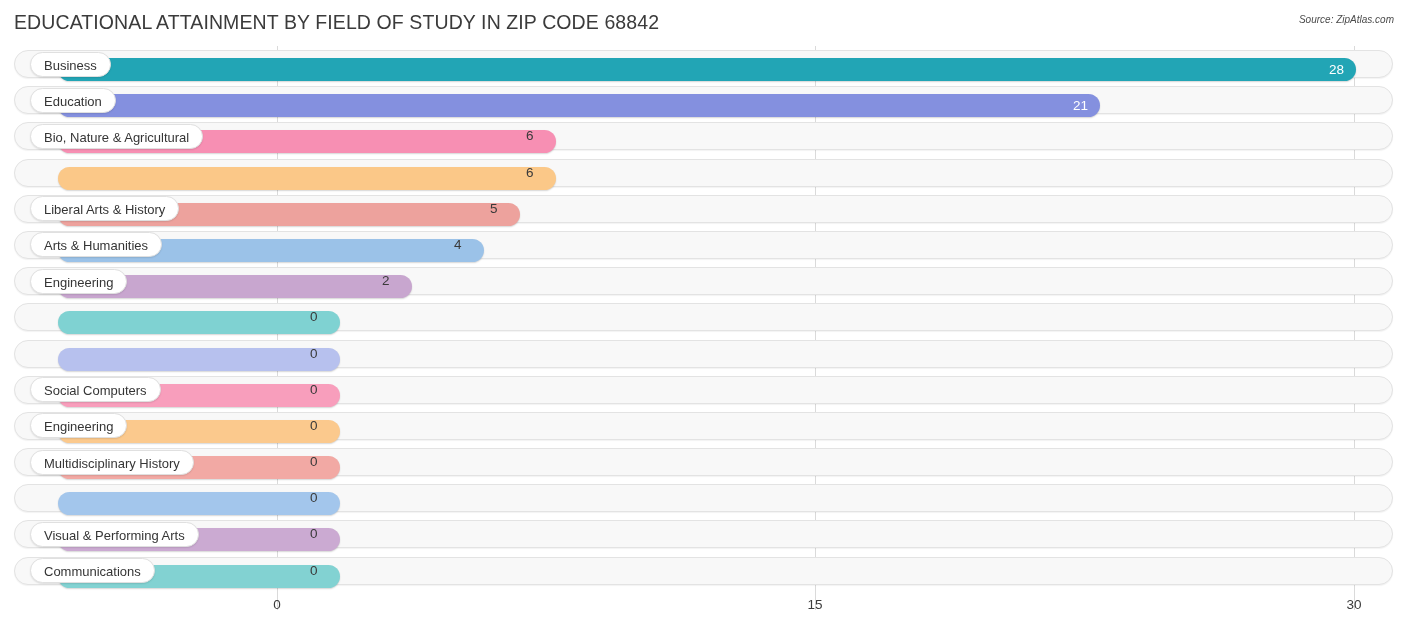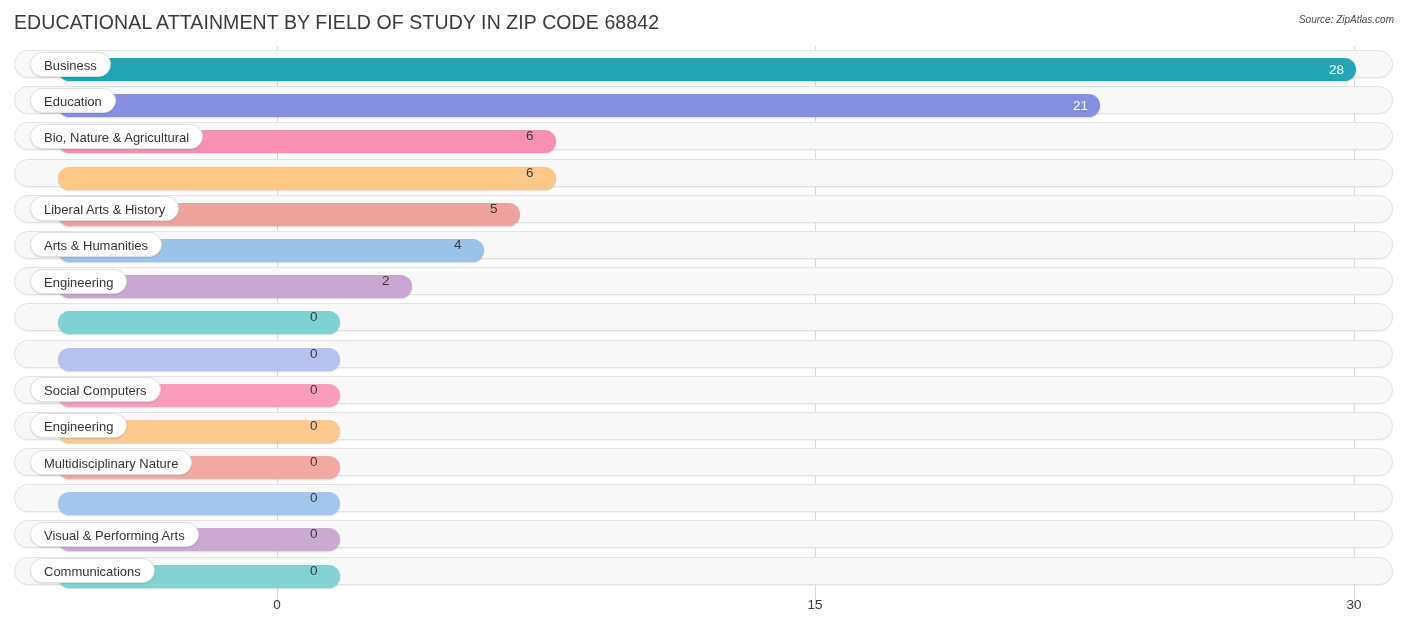--- a/index.html
+++ b/index.html
@@ -220,21 +220,21 @@
         <div class="row">
           <div class="track"></div>
           <div class="bar" style="width: 282px; background: rgb(251, 201, 141);"></div>
           <div class="value" style="left: 310px;">0</div>
           <div class="pill">Engineering</div>
         </div>
         <div class="row">
           <div class="track"></div>
           <div class="bar" style="width: 282px; background: rgb(242, 169, 164);"></div>
           <div class="value" style="left: 310px;">0</div>
-          <div class="pill">Multidisciplinary Nature</div>
+          <div class="pill">Multidisciplinary History</div>
         </div>
         <div class="row">
           <div class="track"></div>
           <div class="bar" style="width: 282px; background: rgb(163, 198, 236);"></div>
           <div class="value" style="left: 310px;">0</div>
         </div>
         <div class="row">
           <div class="track"></div>
           <div class="bar" style="width: 282px; background: rgb(203, 170, 210);"></div>
           <div class="value" style="left: 310px;">0</div>

